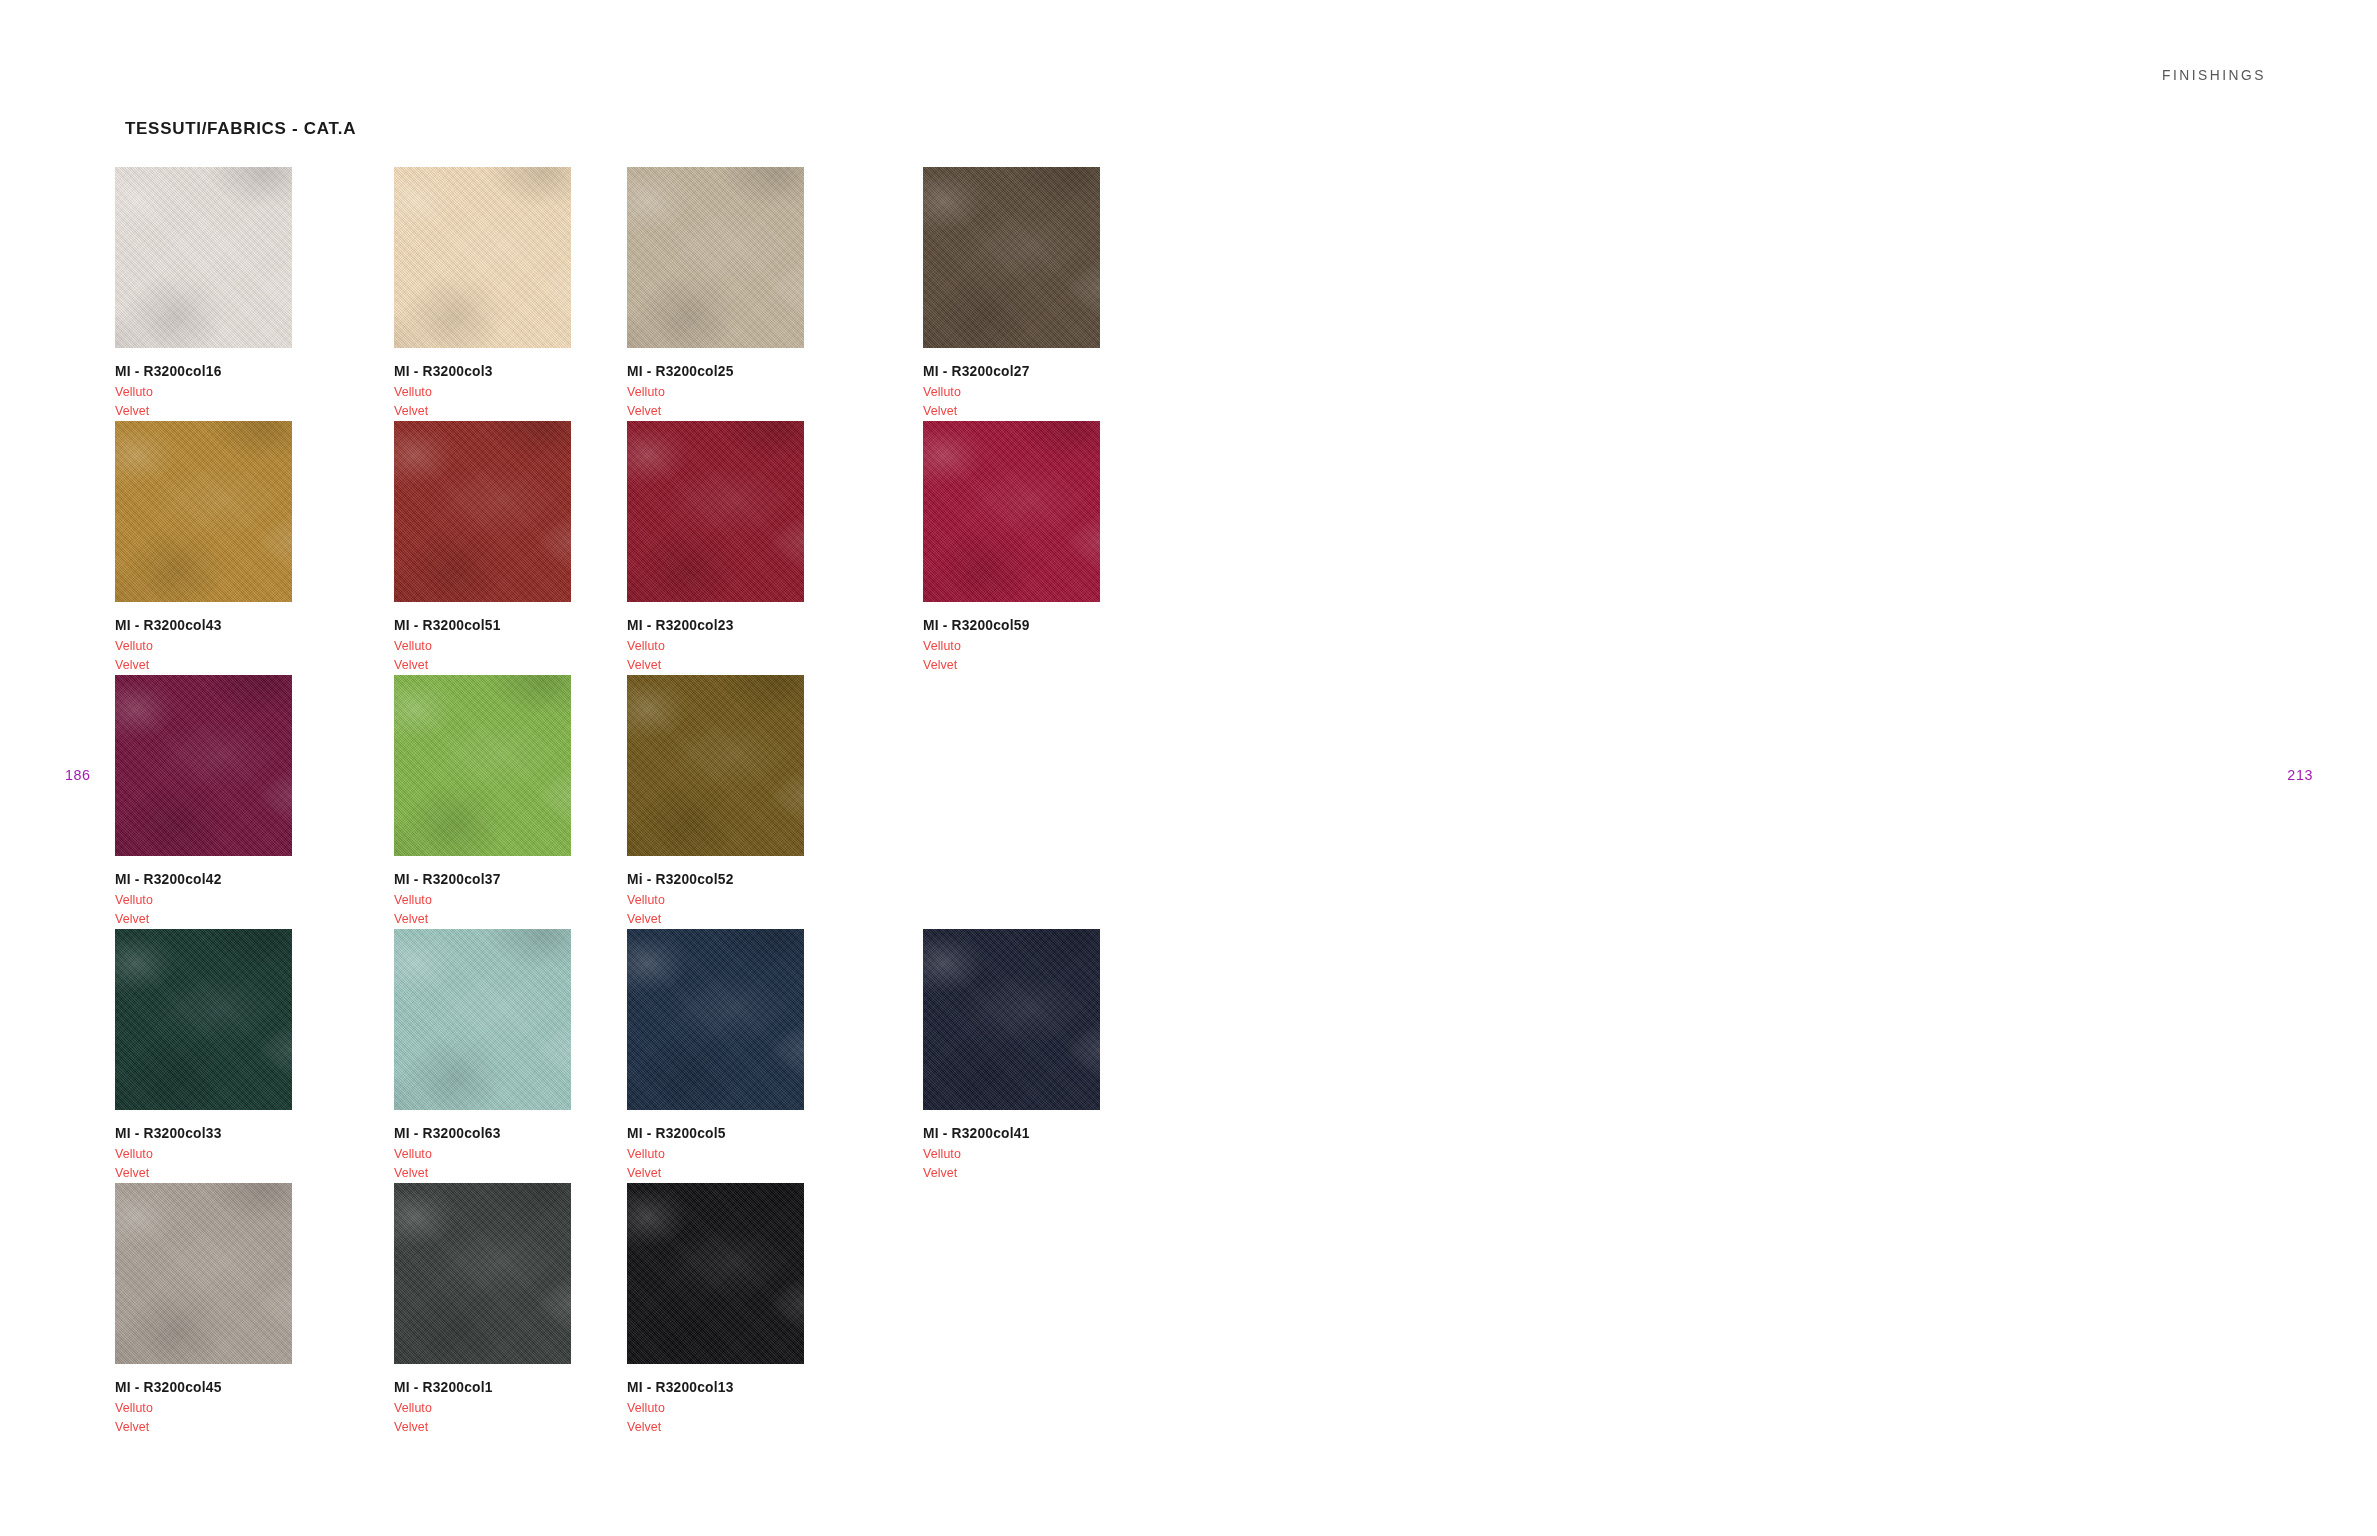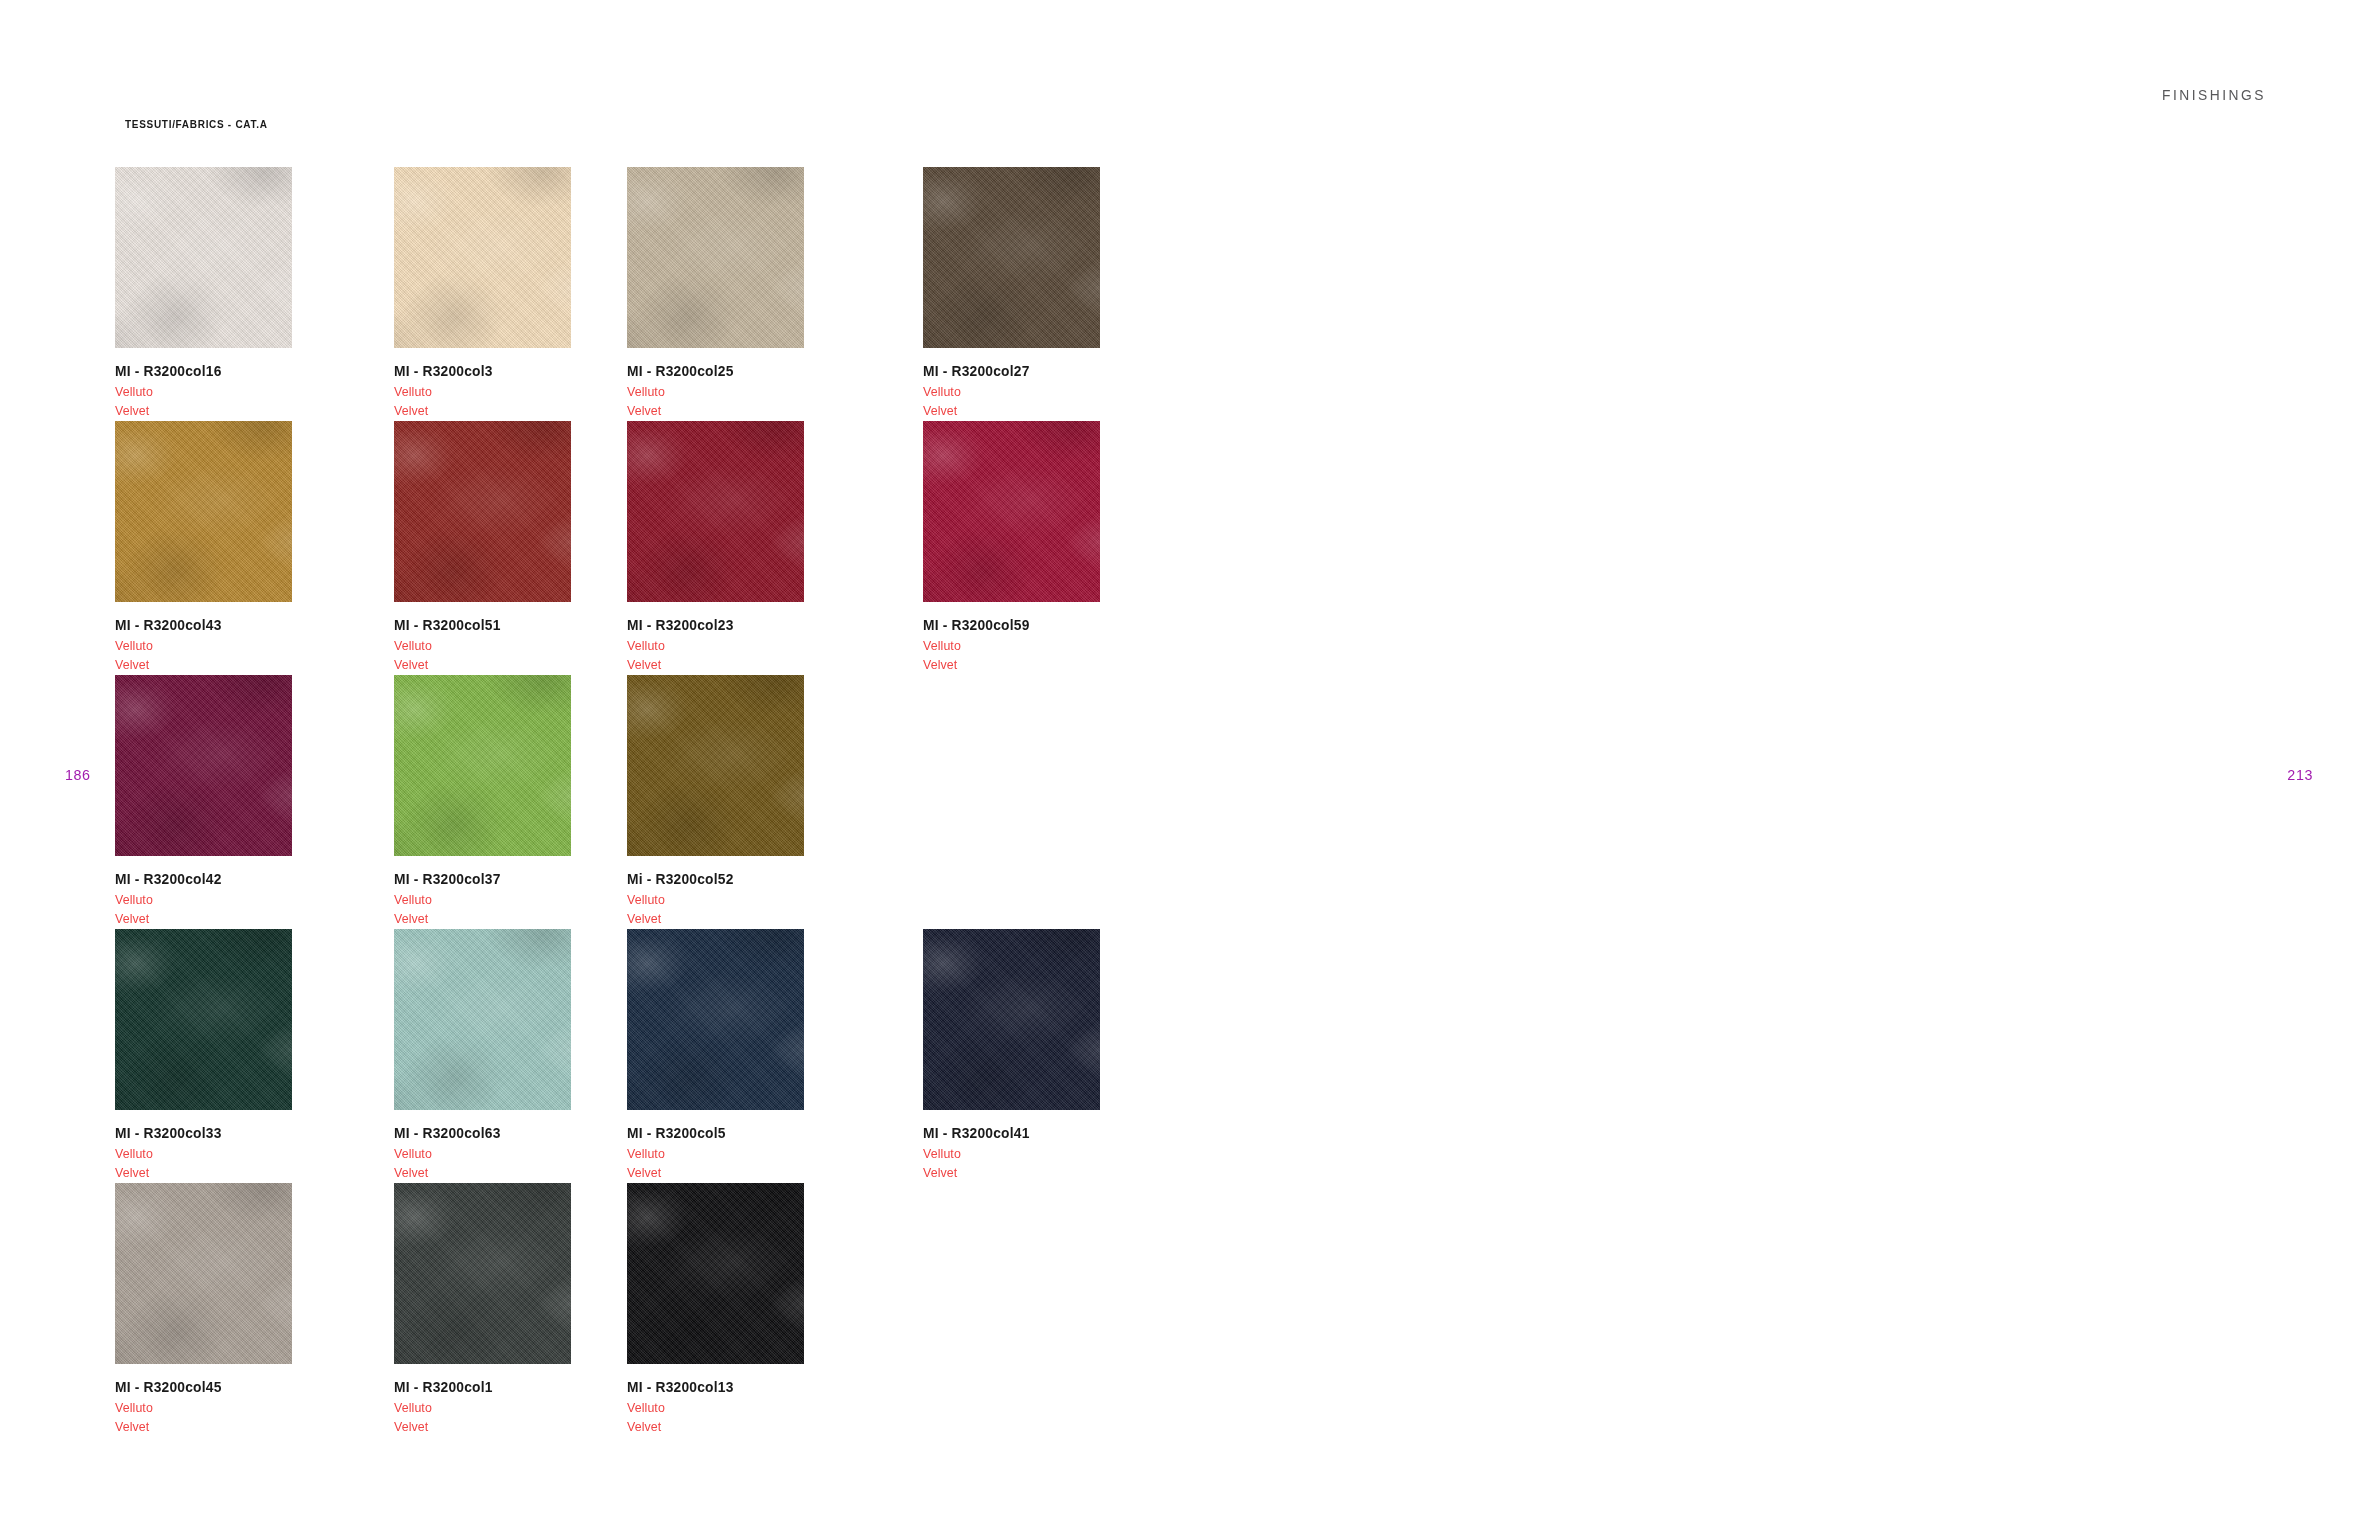--- a/index.html
+++ b/index.html
@@ -25,40 +25,39 @@
   
   .running-header {
     position: absolute;
     top: 68px;
     right: 112px;
     font-size: 13.8px;
     letter-spacing: 2.5px;
     color: #58585a;
     font-weight: 400;
     white-space: nowrap;
-    margin-top: 20px;
   }
 
   
   .folio {
     position: absolute;
     top: 767px;
     font-size: 14.3px;
     color: #a21caf;
     letter-spacing: 0.6px;
   }
   .folio-left  { left: 65px; }
   .folio-right { right: 65px; }
 
   
   .section-title {
     position: absolute;
     top: 119px;
     left: 125px;
-    font-size: 10px;
+    font-size: 17px;
     font-weight: 700;
     letter-spacing: 0.7px;
     color: #1a1a1a;
     white-space: nowrap;
   }
 
   
   .swatch-grid {
     position: absolute;
     top: 167px;

